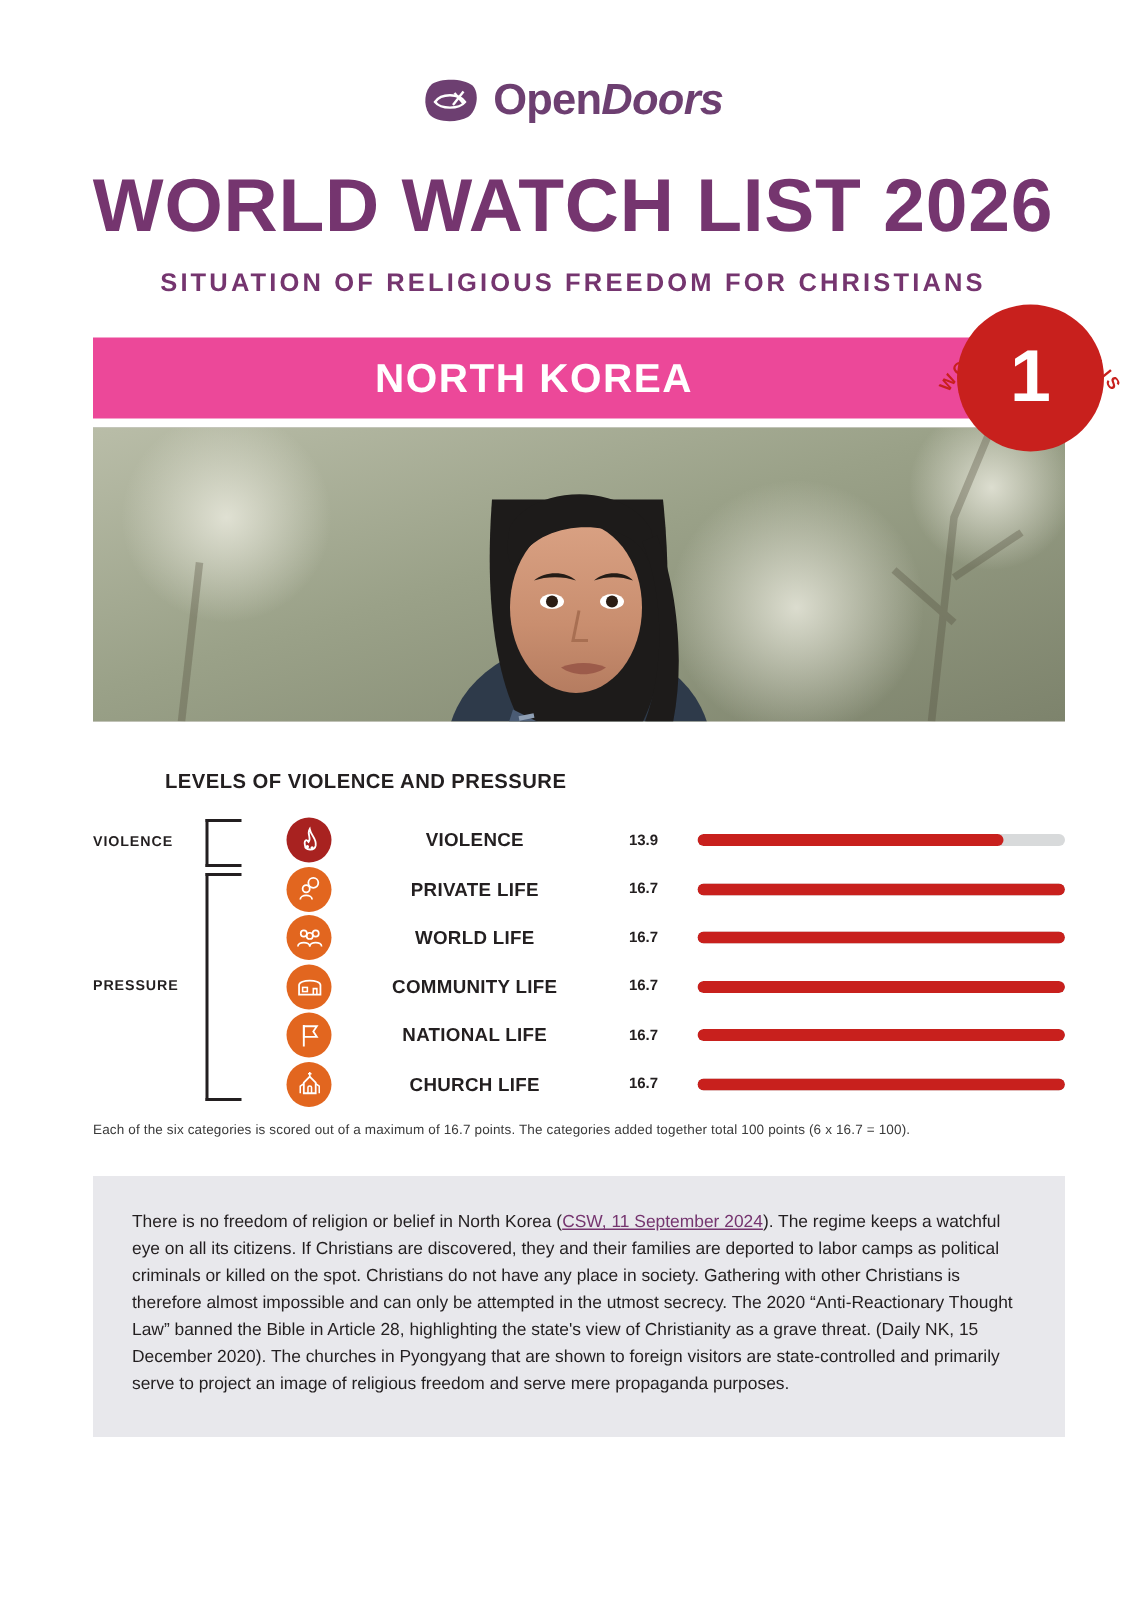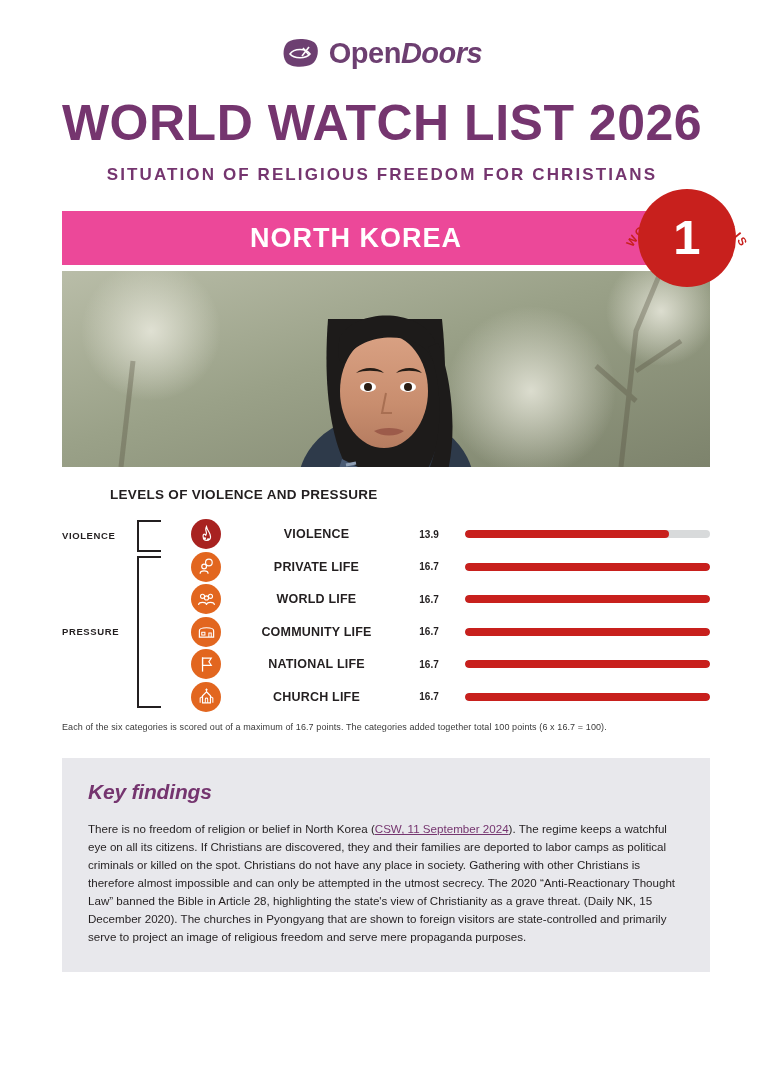--- a/index.html
+++ b/index.html
@@ -15,21 +15,21 @@
     overflow: hidden;
     position: relative;
   }
 
   
   .logo-row {
     display: flex;
     align-items: center;
     justify-content: center;
     gap: 9px;
-    padding-top: 34px;
+    padding-top: 48px;
     height: 38px;
   }
   .logo-mark {
     width: 38px;
     height: 30px;
     flex: 0 0 auto;
   }
   .logo-text {
     font-size: 29px;
     font-weight: bold;
@@ -128,21 +128,21 @@
     position: relative;
     margin: 0 54px 0 62px;
     height: 196px;
     overflow: hidden;
     background: #8d8f7c;
   }
   .photo svg { display: block; width: 100%; height: 100%; }
 
   
   .levels-heading {
-    margin: 20px 0 0 62px;
+    margin: 32px 0 0 62px;
     font-size: 13.5px;
     font-weight: bold;
     letter-spacing: 0.3px;
     padding-left: 48px;
   }
   .levels {
     position: relative;
     margin: 16px 0 0 0;
     height: 196px;
   }
@@ -430,17 +430,16 @@
         <div class="row-bar-fill" style="width: 100%;"></div>
       </div>
     </div>
 
   </div>
 </div>
 
 <div class="footnote">Each of the six categories is scored out of a maximum of 16.7 points. The categories added together total 100 points (6 x 16.7 = 100).</div>
 
 <div class="findings">
-  <div class="findings-title">Key findings</div>
   <div class="findings-body">
     <span>There is no freedom of religion or belief in North Korea (</span><a href="#">CSW, 11 September 2024</a><span>). The regime keeps a watchful eye on all its citizens. If Christians are discovered, they and their families are deported to labor camps as political criminals or killed on the spot. Christians do not have any place in society. Gathering with other Christians is therefore almost impossible and can only be attempted in the utmost secrecy. The 2020 “Anti-Reactionary Thought Law” banned the Bible in Article 28, highlighting the state's view of Christianity as a grave threat. (Daily NK, 15 December 2020). The churches in Pyongyang that are shown to foreign visitors are state-controlled and primarily serve to project an image of religious freedom and serve mere propaganda purposes.</span>
   </div>
 </div>
 
 </body></html>

